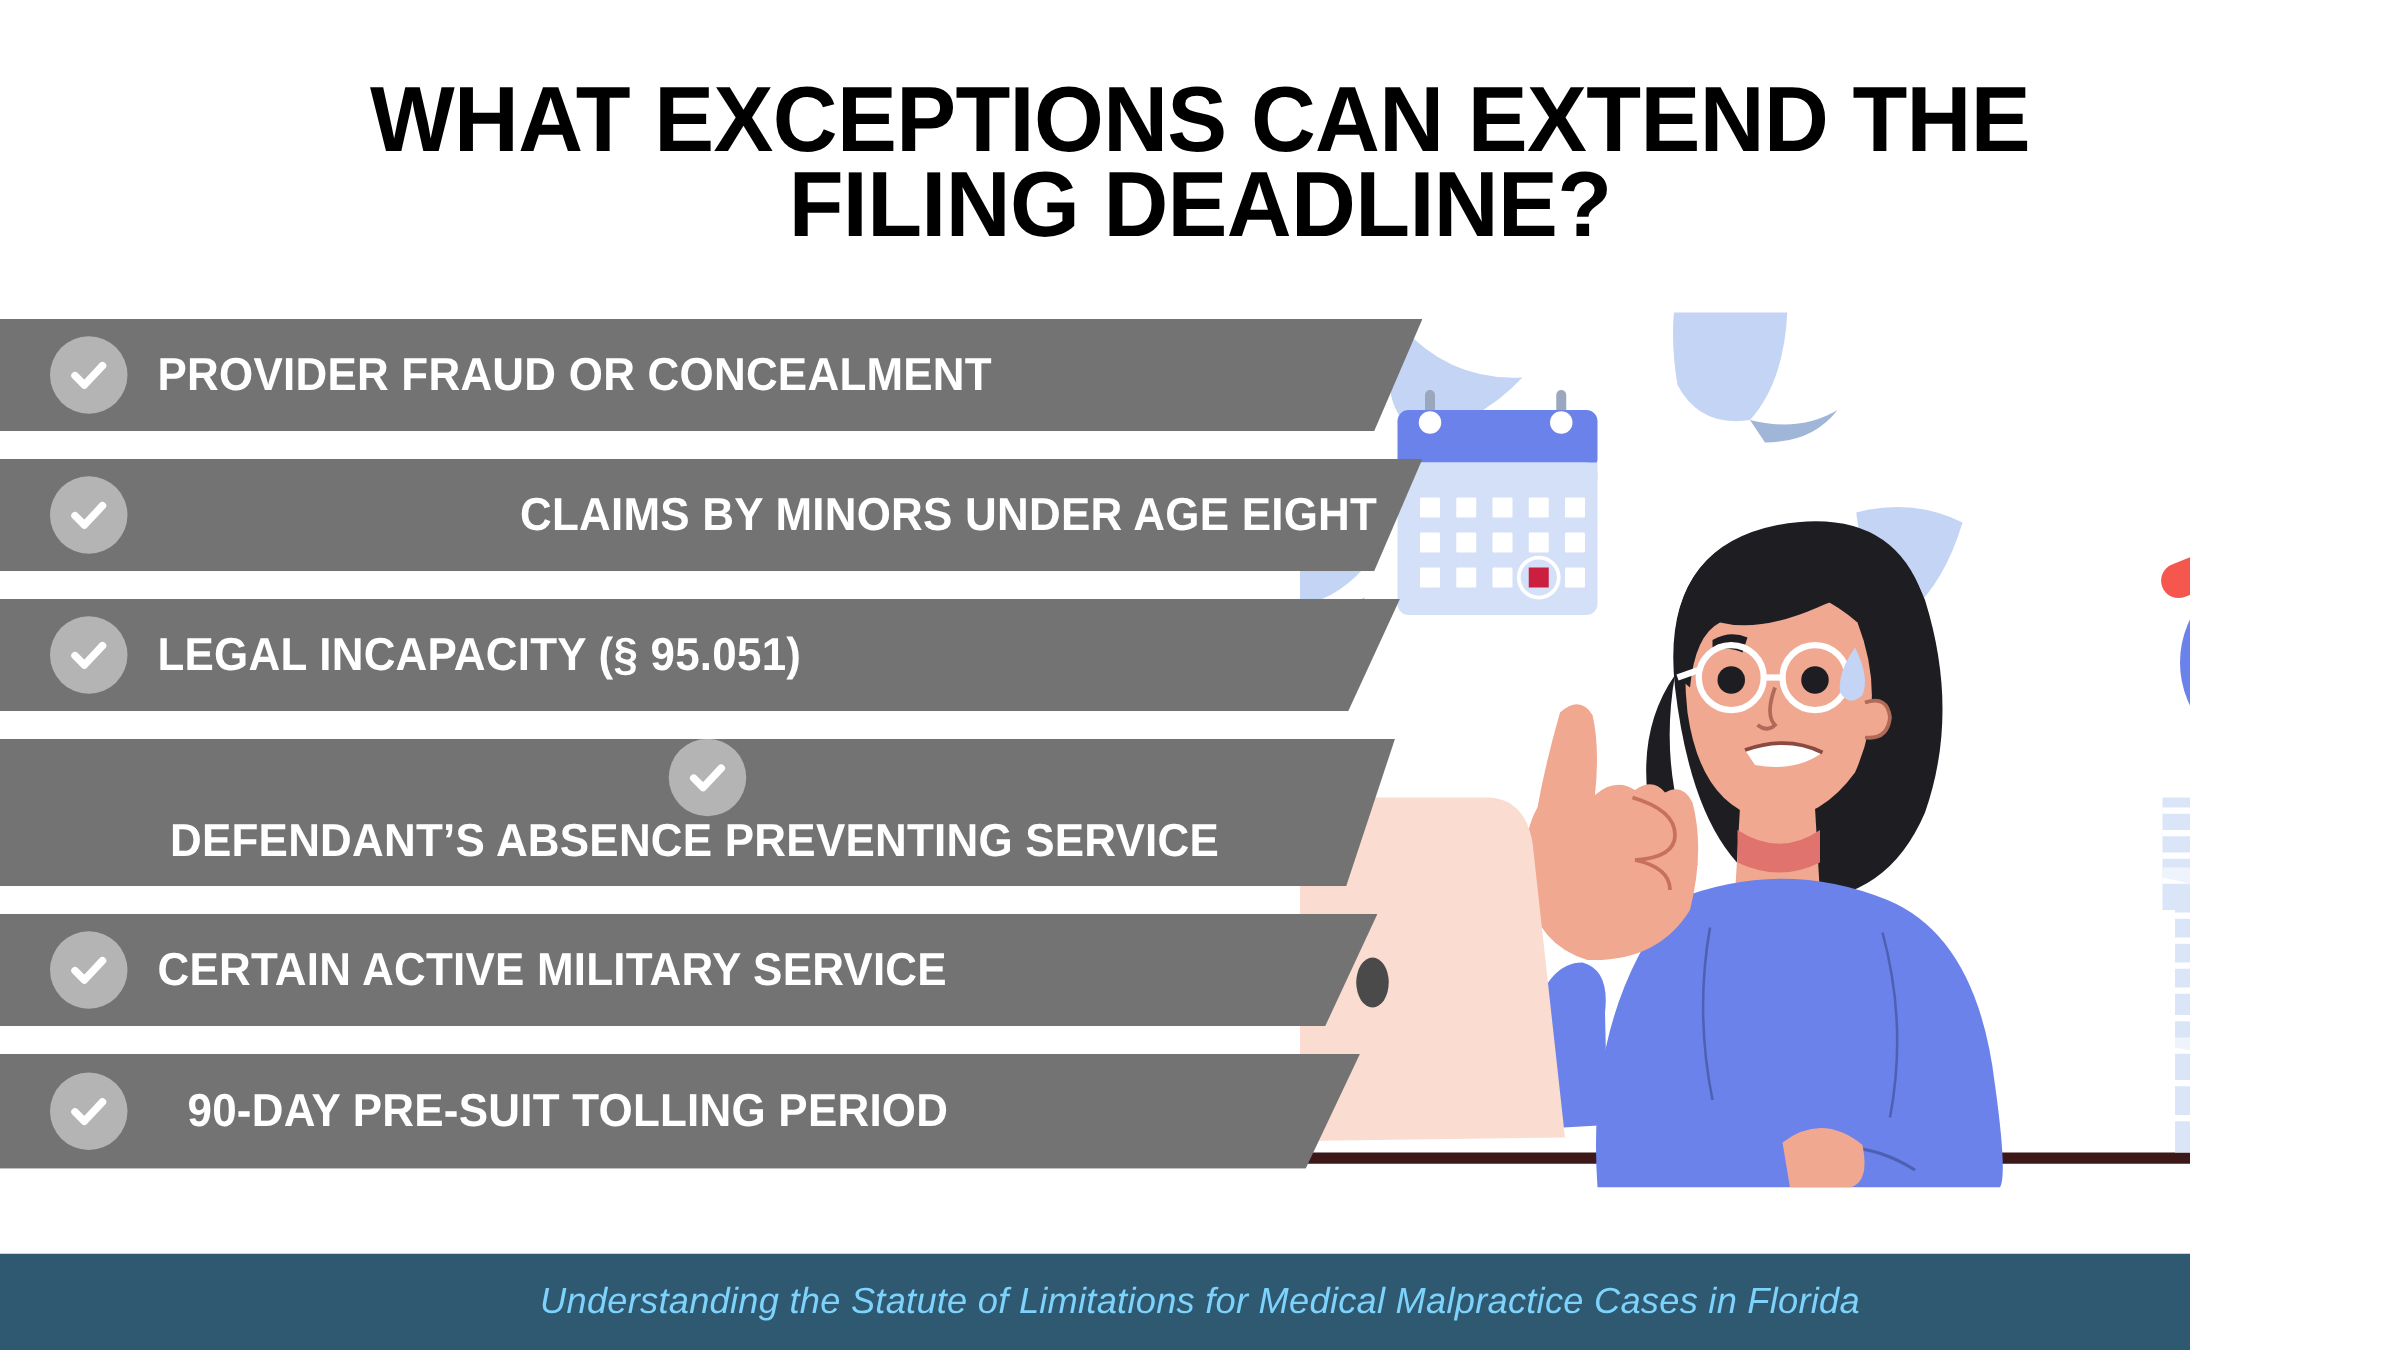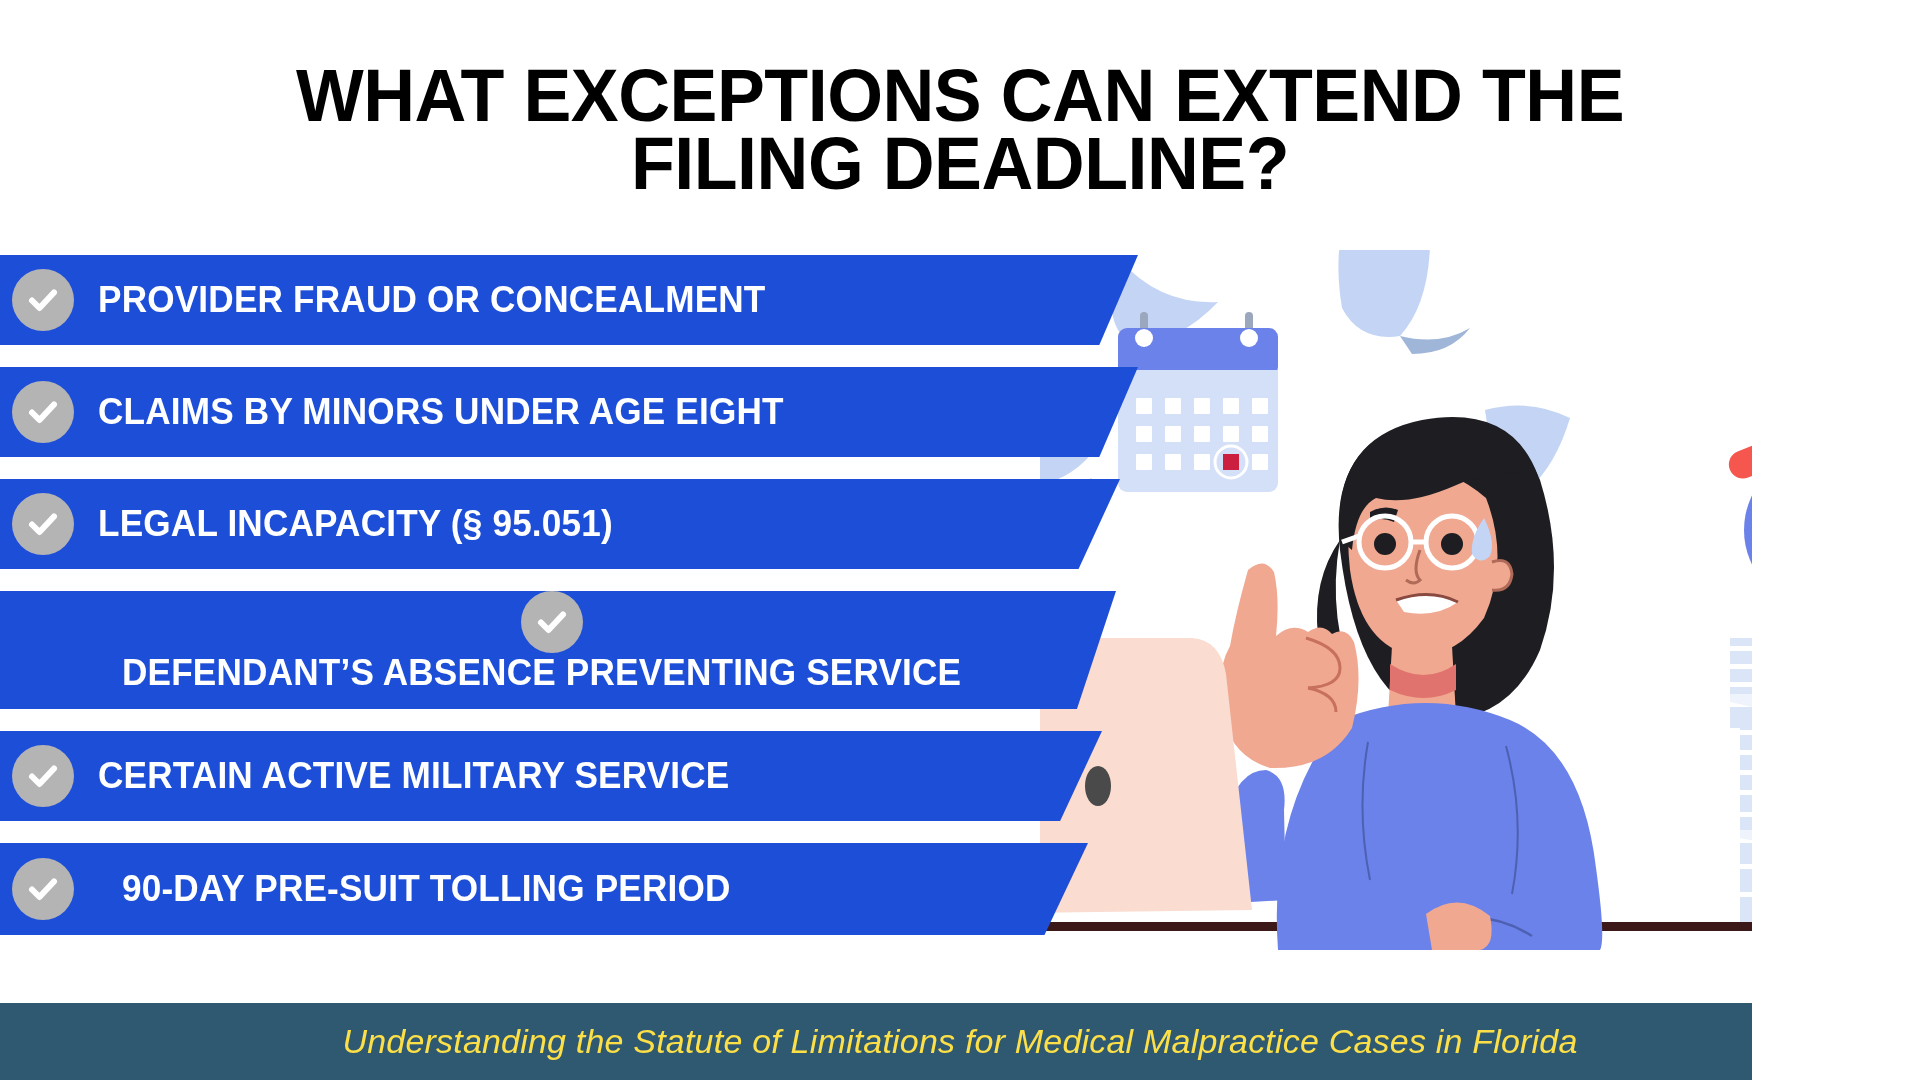--- a/index.html
+++ b/index.html
@@ -37,29 +37,29 @@
     position:absolute;
     left:1040px; top:250px;
     width:880px; height:700px;
   }
   
 
   
   #bars { position:absolute; left:0; top:255px; width:1270px; }
   .bar {
     position:relative;
-    background:#1d4ed8;
+    background:#737373;
     margin-bottom:22px;
     display:flex;
     align-items:center;
-    padding-left:12px;
+    padding-left:40px;
     min-height:90px;
   }
   .bar-0 { width:1138px; clip-path:polygon(0 0, 100% 0, 96.6% 100%, 0 100%); }
-  .bar-1 { width:1138px; clip-path:polygon(0 0, 100% 0, 96.6% 100%, 0 100%); }
+  .bar-1 { width:1138px; clip-path:polygon(0 0, 100% 0, 96.6% 100%, 0 100%);justify-content:space-between; }
   .bar-2 { width:1120px; clip-path:polygon(0 0, 100% 0, 96.3% 100%, 0 100%); }
   .bar-3 { width:1116px; min-height:118px; clip-path:polygon(0 0, 100% 0, 96.5% 100%, 0 100%);flex-direction:column; }
   .bar-4 { width:1102px; clip-path:polygon(0 0, 100% 0, 96.2% 100%, 0 100%); }
   .bar-5 { width:1088px; min-height:92px; clip-path:polygon(0 0, 100% 0, 96.0% 100%, 0 100%);gap:24px; }
 
   .check {
     flex:0 0 auto;
     width:62px; height:62px;
     border-radius:50%;
     background:#b4b4b4;
@@ -82,24 +82,24 @@
 
   
   #caption {
     position:absolute;
     left:0; bottom:0;
     width:1920px; height:77px;
     background:#2f5871;
     display:flex; align-items:center; justify-content:center;
   }
   #caption-text {
-    color:#fde047;
+    color:#7dd3fc;
     font-family:"Liberation Sans", sans-serif;
     font-style:italic;
-    font-size:34px;
+    font-size:29px;
     letter-spacing:0.2px;
   }
 </style>
 </head>
 <body>
 
 <div id="stage">
 
   <div id="title">WHAT EXCEPTIONS CAN EXTEND THE
 FILING DEADLINE?</div>

